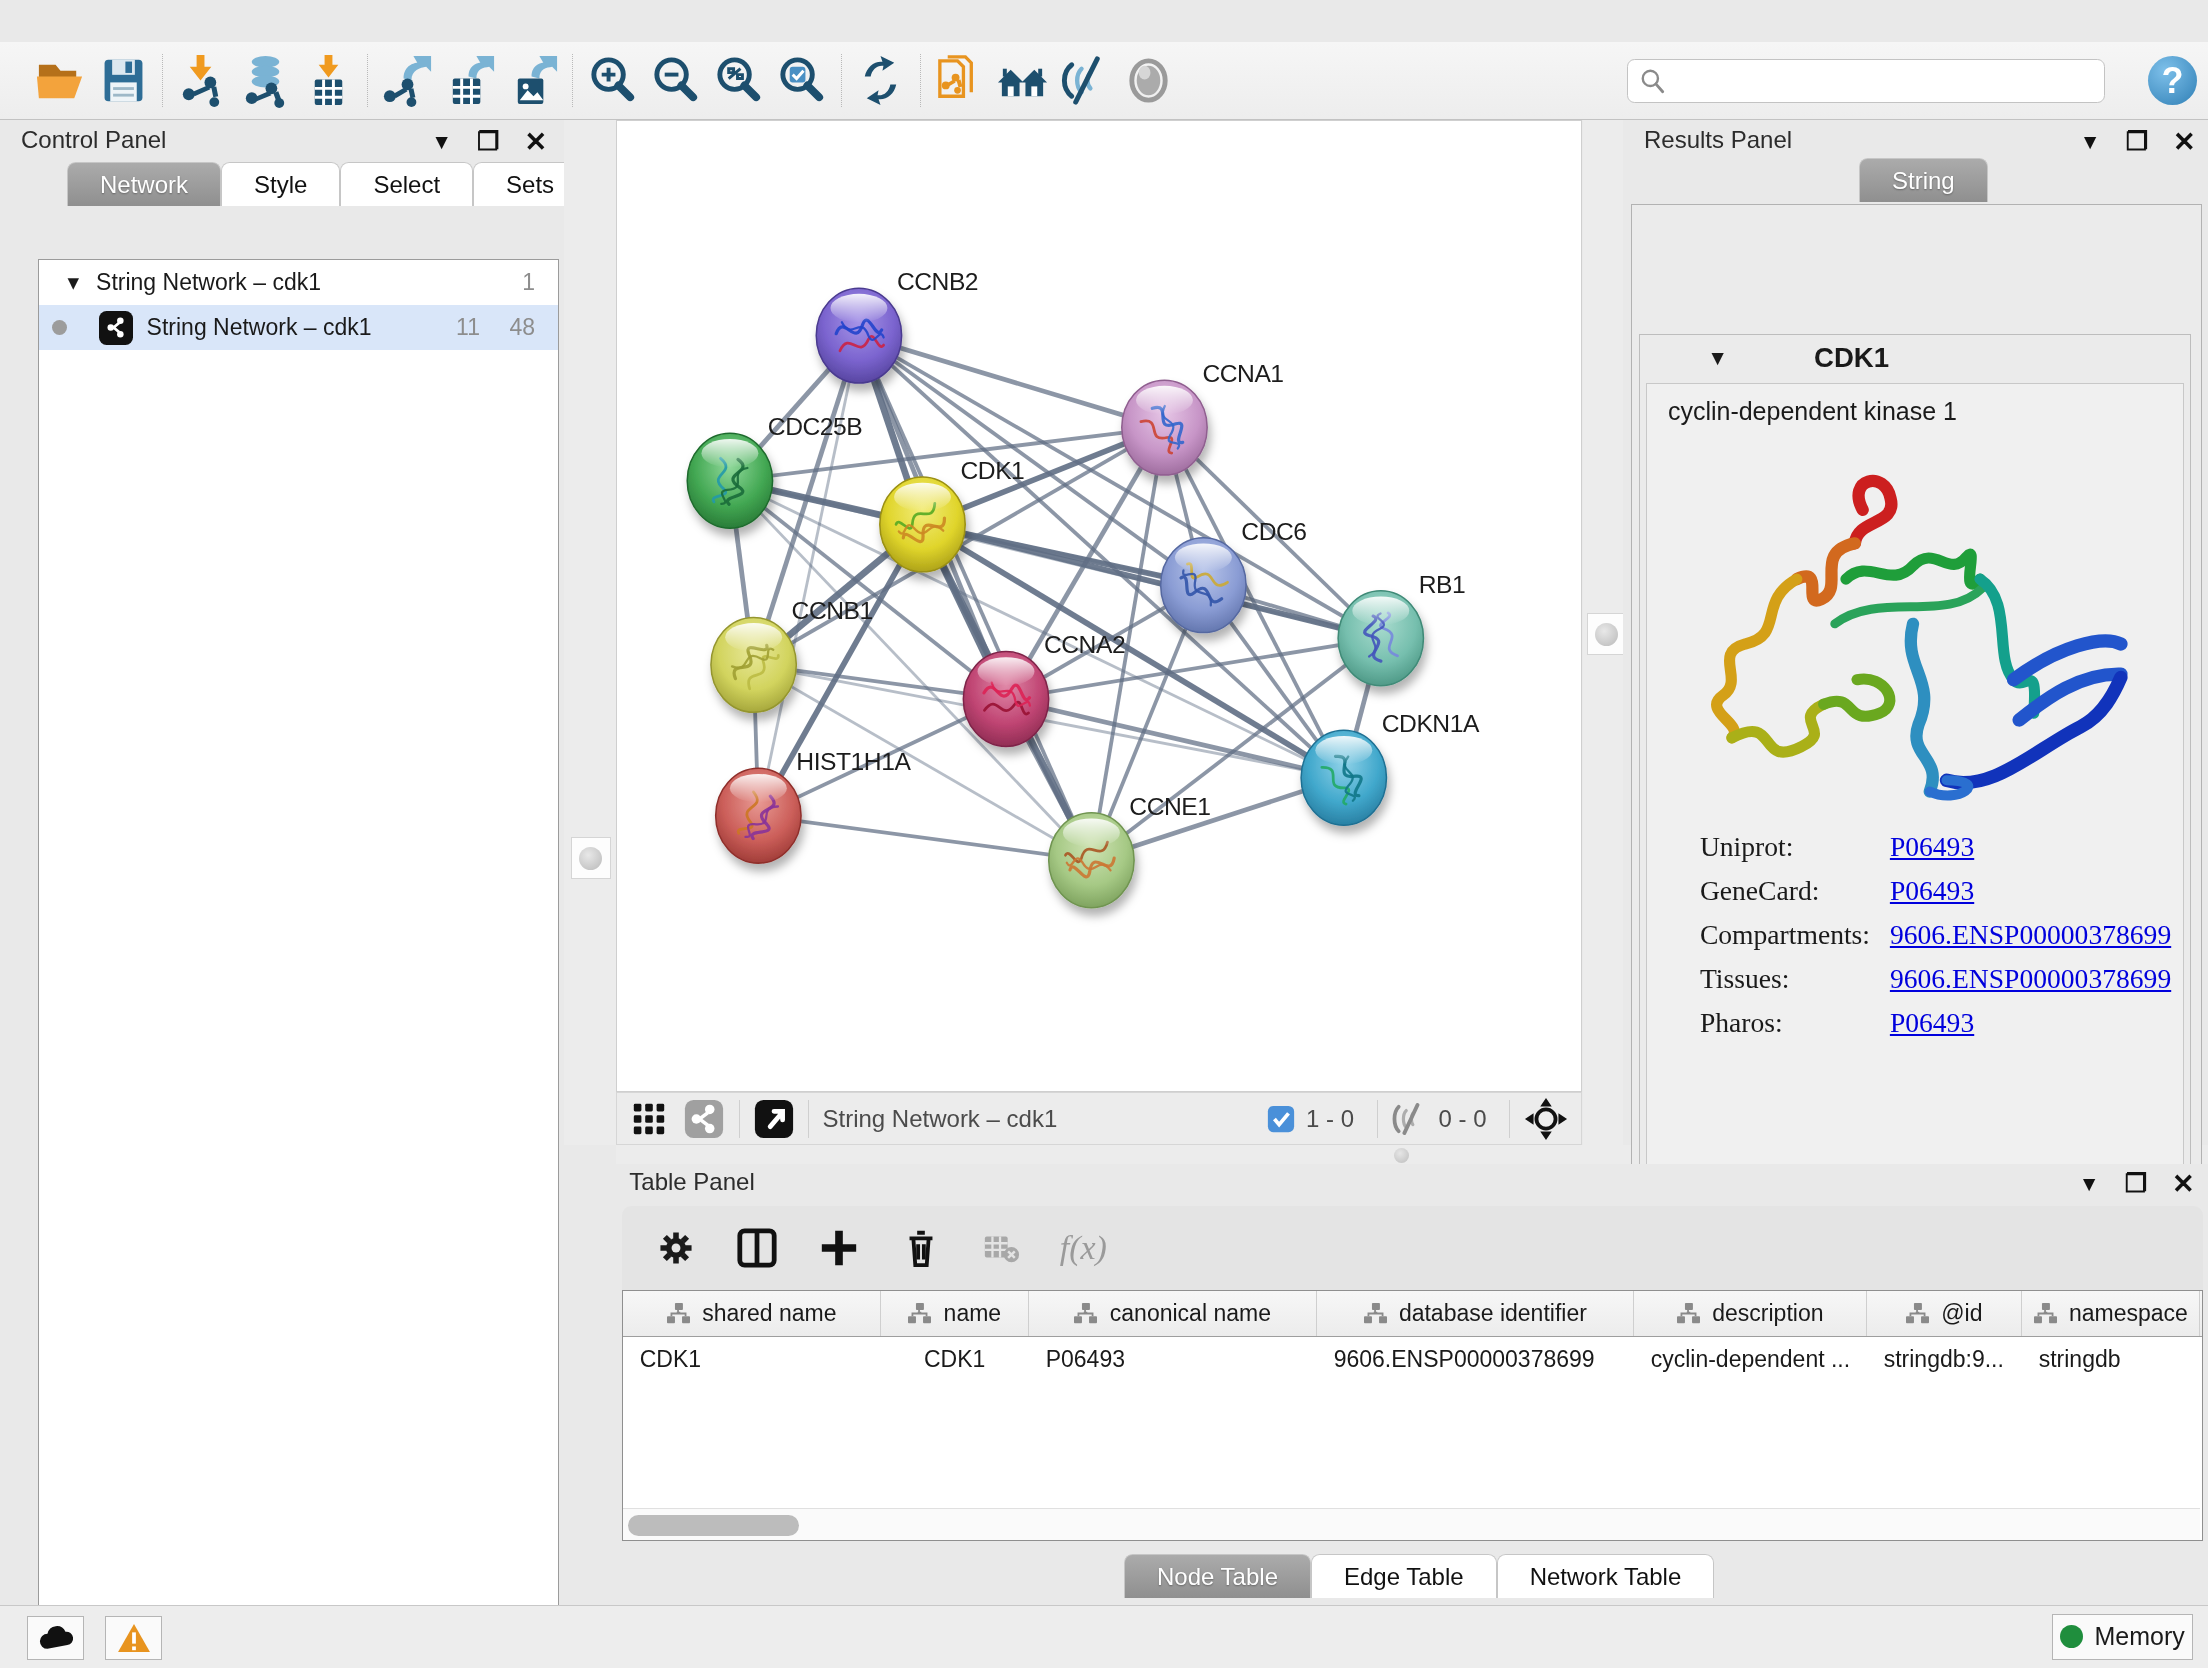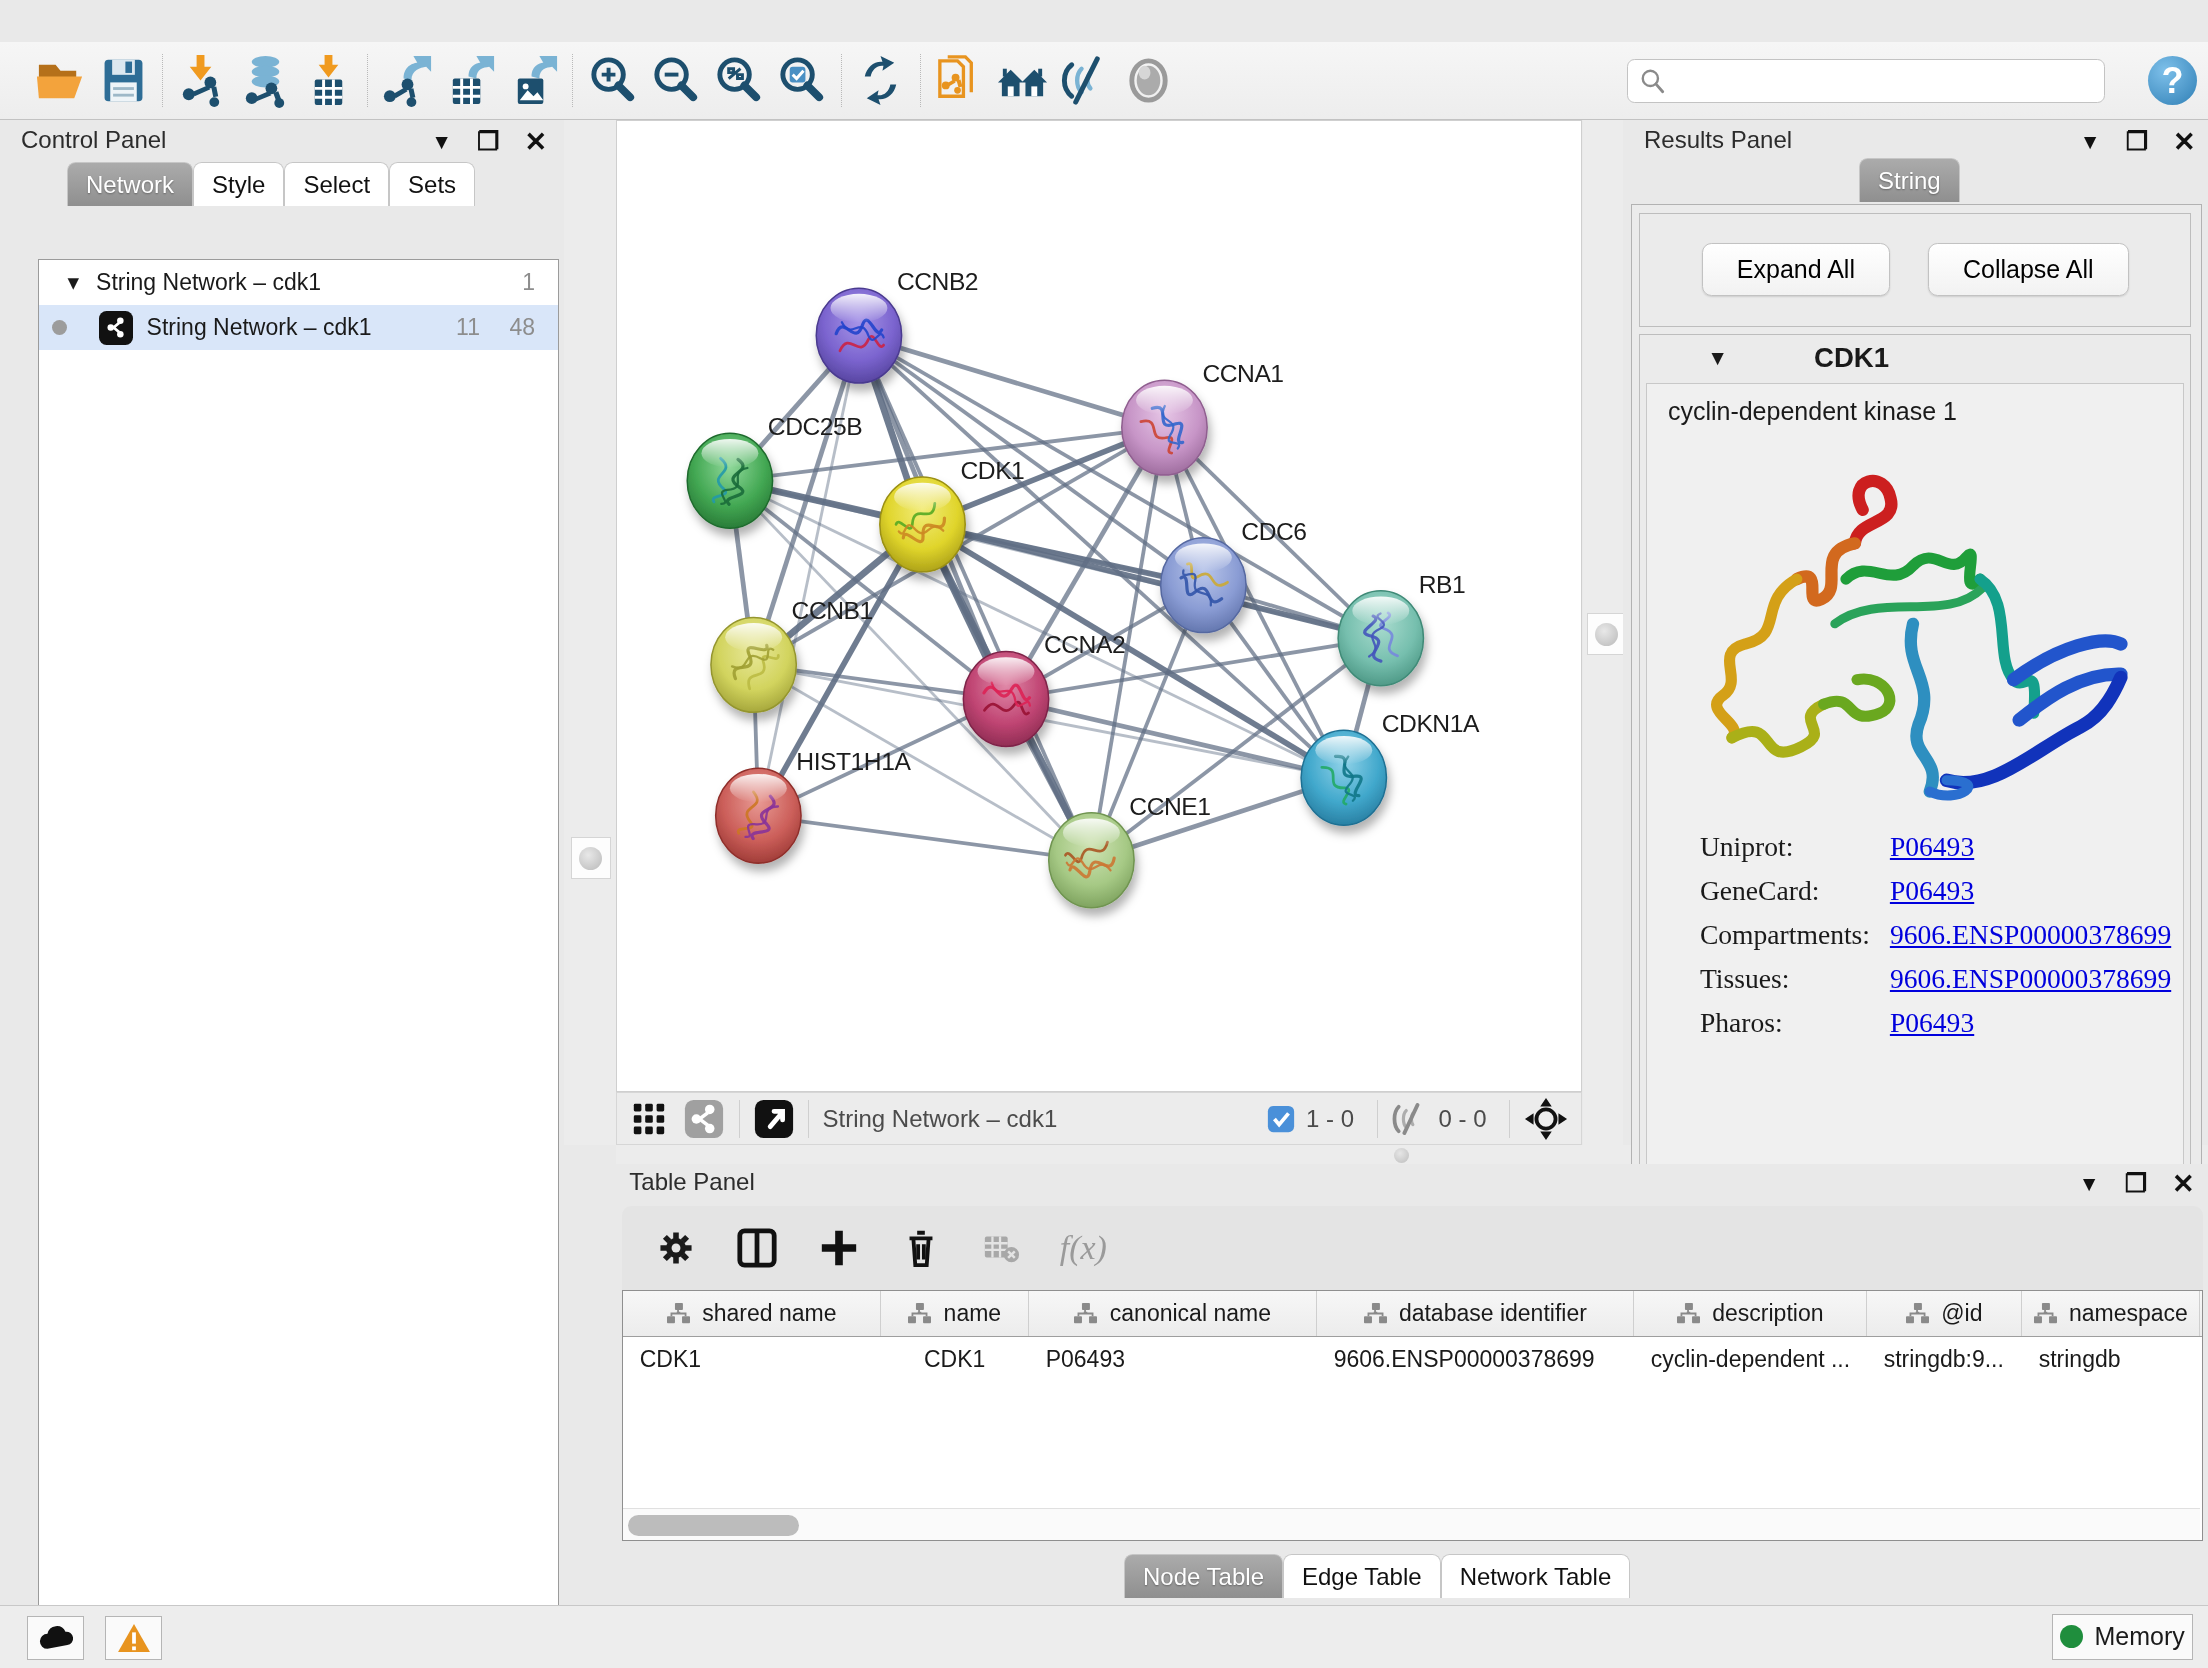--- a/index.html
+++ b/index.html
@@ -27,21 +27,21 @@
     font-family:"Liberation Sans",sans-serif;}
   .helpbtn{position:absolute;left:2148px;top:14.3px;width:49px;height:49px;border-radius:50%;
     background:radial-gradient(circle at 35% 30%,#7ec0ea,#2f7fb5);color:#fff;font-size:36px;
     font-weight:bold;display:flex;align-items:center;justify-content:center;}
 
   
   .panel-title{font-size:24px;color:#2c2c2c;}
   .panel-ctrls{position:absolute;display:flex;gap:25px;align-items:center;font-size:25px;color:#111;}
   .pc-tri{font-size:21px;} .pc-box{font-size:25px;font-weight:bold;} .pc-x{font-weight:900;font-size:27px;}
 
-  .tab{height:44px;padding:0 18px;display:flex;align-items:center;justify-content:center;
+  .tab{height:44px;padding:0 32px;display:flex;align-items:center;justify-content:center;
     font-size:24px;background:#fff;border:1px solid #c6c6c6;border-bottom:none;
     border-radius:8.6px 8.6px 0 0;color:#111;}
   .tab.sel{background:linear-gradient(#ababab,#8f8f8f);color:#fff;text-shadow:0 1px 1.9px #00000055;}
 
   
   #control-panel{position:absolute;left:0;top:120px;width:564px;height:1486px;background:#e9e9e9;}
   #cp-tabs{position:absolute;left:67px;top:42px;display:flex;}
   #cp-toolbar{position:absolute;left:19px;top:91px;width:526px;height:48px;display:flex;
     align-items:center;font-size:23px;}
   #cp-list{position:absolute;left:38px;top:139px;width:521px;height:1432px;background:#fff;
@@ -627,24 +627,20 @@
 
   <div id="results-panel">
     <div style="position:absolute;left:21px;top:5.7px" class="panel-title">Results Panel</div>
     <div class="panel-ctrls" style="right:13.3px;top:5.7px">
       <span class="pc-tri">▼</span>
       <span class="pc-box">❐</span>
       <span class="pc-x">✕</span>
     </div>
     <div id="rp-tab" class="tab sel">String</div>
     <div id="rp-outer">
-      <div id="rp-buttons">
-        <button class="btn">Expand All</button>
-        <button class="btn">Collapse All</button>
-      </div>
       <div id="rp-entry">
         <div id="rp-entry-head">
           <span style="margin-left:67px;font-size:21px">▼</span>
           <span style="margin-left:86px">CDK1</span>
         </div>
         <div id="rp-entry-body">
           <div class="rp-desc">cyclin-dependent kinase 1</div>
           <svg width="476" height="380" viewBox="0 0 420 340" style="margin:19px 0 0 28.5px">
             <g fill="none" stroke-linecap="round">
               <path d="M165,58 C150,30 185,22 190,48 C196,72 160,66 158,88" stroke="#cc1f1f" stroke-width="11"></path>

